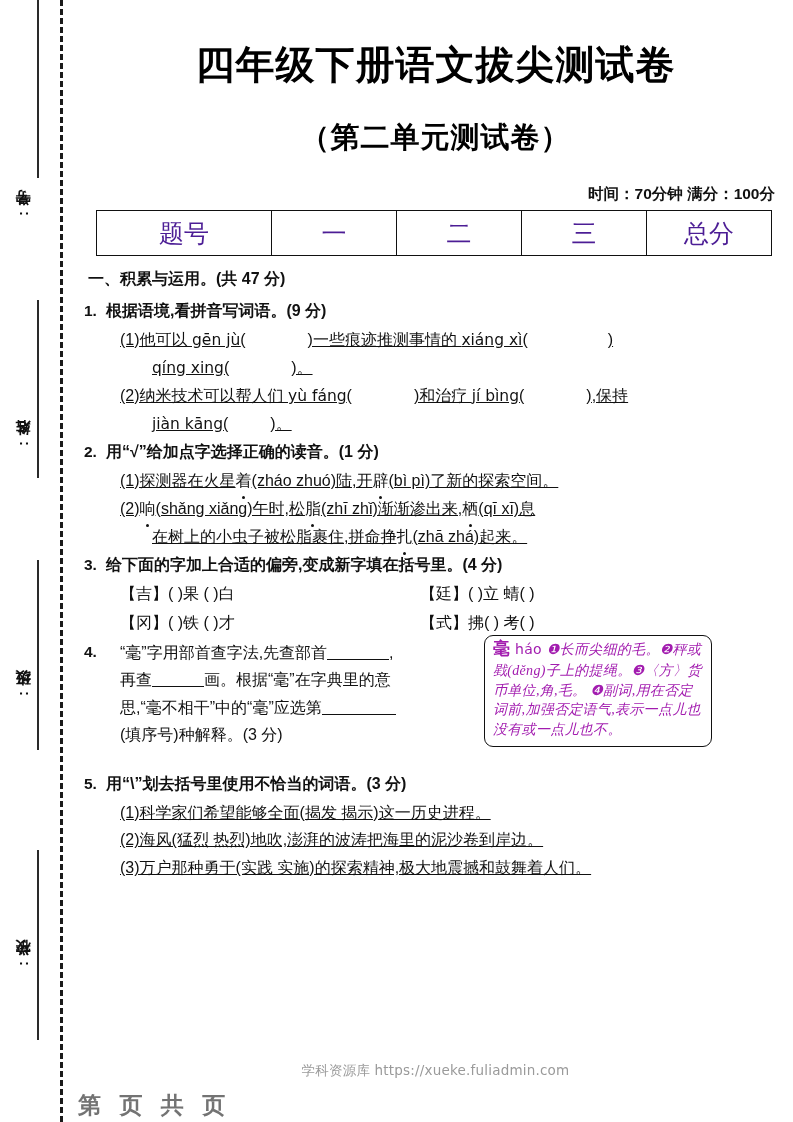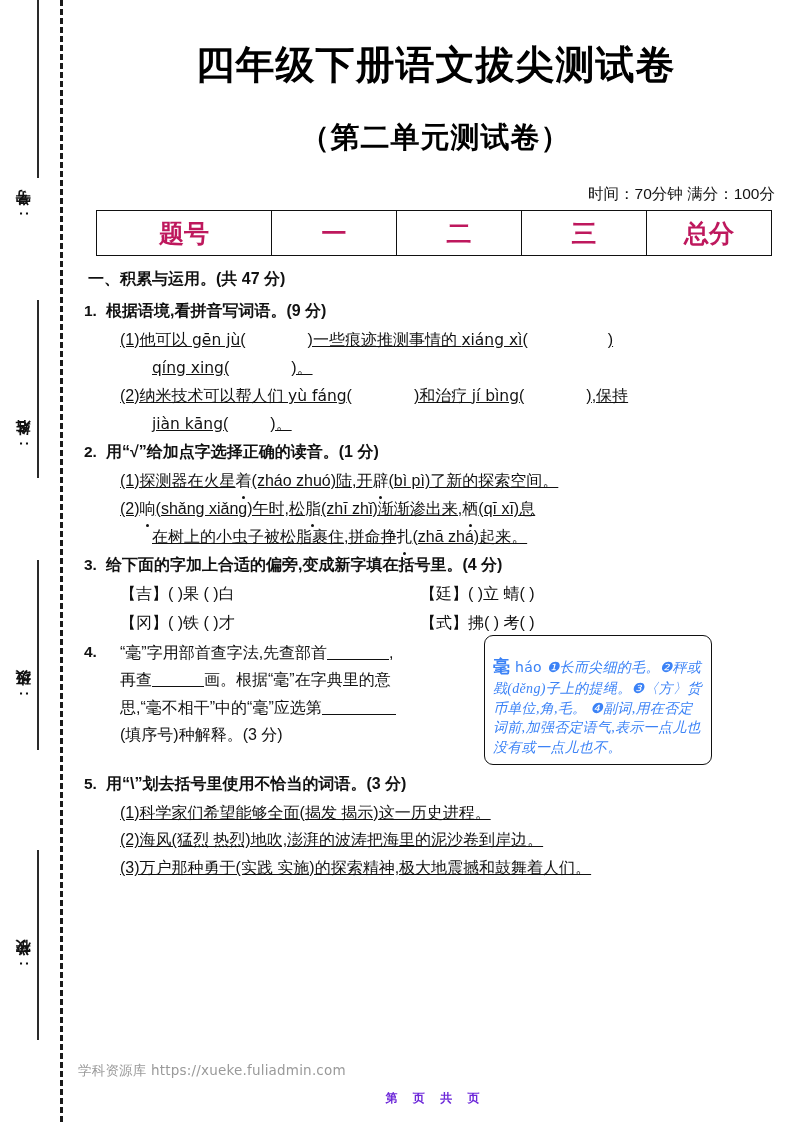--- a/index.html
+++ b/index.html
@@ -74,40 +74,40 @@
     font-weight: 700;
     letter-spacing: 1px;
     color: #000;
   }
 
   #exam-meta {
     margin: 26px 18px 5px 0;
     text-align: right;
     font-family: "Liberation Sans", "DejaVu Sans", sans-serif;
     font-size: 15.5px;
-    font-weight: 400;
+    font-weight: 700;
     color: #111;
   }
 
   
   #score-table {
     margin: 3px 0 0 18px;
     width: 660px;
     border-collapse: collapse;
     table-layout: fixed;
   }
   #score-table td {
     border: 1.6px solid #111;
     height: 42px;
     text-align: center;
     vertical-align: middle;
     font-family: "Liberation Sans", "DejaVu Sans", sans-serif;
     font-size: 25px;
-    font-weight: 700;
-    color: #be185d;
+    font-weight: 400;
+    color: #4c1d95;
   }
   #score-table td.hdr-cell { width: 172px; }
   #score-table td.num-cell { width: 122px; }
 
   
   #content {
     margin: 10px 0 0 2px;
     width: 700px;
     font-size: 16.5px;
     line-height: 1.62;
@@ -201,61 +201,61 @@
   .ul-70 { width: 74px; }
 
   #dict-card {
     position: absolute;
     left: 378px;
     top: -4px;
     width: 228px;
     box-sizing: border-box;
     border: 1.6px solid #111;
     border-radius: 9px;
-    padding: 19px 8px 6px 8px;
+    padding: 1px 8px 6px 8px;
     background: #fff;
     font-family: "Liberation Serif", "DejaVu Serif", serif;
     font-size: 14px;
     font-style: italic;
     line-height: 1.42;
-    color: #3b82f6;
+    color: #a21caf;
     letter-spacing: 0.3px;
   }
   #dict-card .headword {
     font-size: 17px;
     font-style: normal;
     font-weight: 700;
     font-family: "Liberation Sans", "DejaVu Sans", sans-serif;
   }
   #dict-card .dpy {
     font-style: normal;
     font-family: "DejaVu Sans", sans-serif;
     font-size: 14px;
   }
 
   
   #watermark {
     position: absolute;
     left: 0; right: 0;
     top: 1062px;
+    text-align: center;
     font-family: "DejaVu Sans", sans-serif;
     font-size: 13.5px;
     color: #9a9a9a;
     letter-spacing: 0.2px;
   }
   #page-footer {
     position: absolute;
     left: 0; right: 0;
     top: 1090px;
-    text-align: center;
-    font-family: "Liberation Sans", "DejaVu Sans", sans-serif;
-    font-size: 12px;
+    font-family: "Liberation Sans", "DejaVu Sans", sans-serif;
+    font-size: 23px;
     font-weight: 700;
     letter-spacing: 6px;
-    color: #6d28d9;
+    color: #737373;
   }
 </style>
 </head>
 <body>
 
 <div id="margin-strip">
   <div class="margin-dash"></div>
   <div id="margin-rules">
       <div class="margin-rule" style="top: 0px; height: 178px;"></div>
       <div class="margin-rule" style="top: 300px; height: 178px;"></div>

